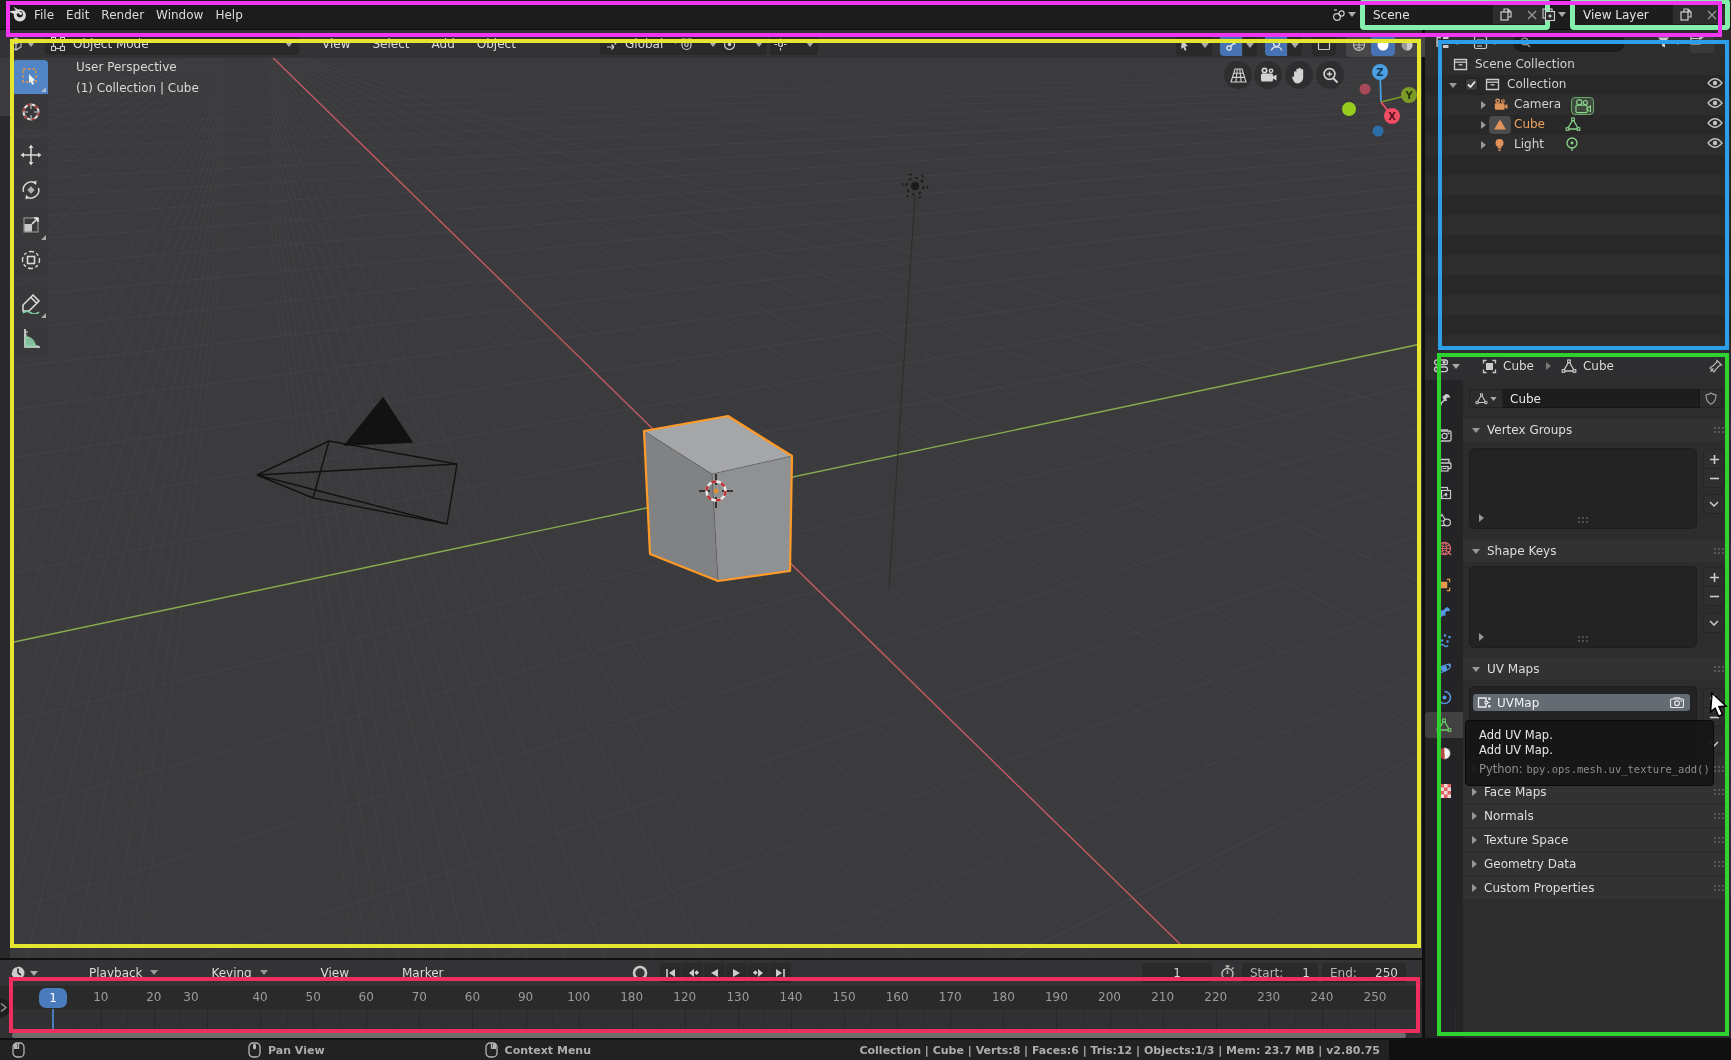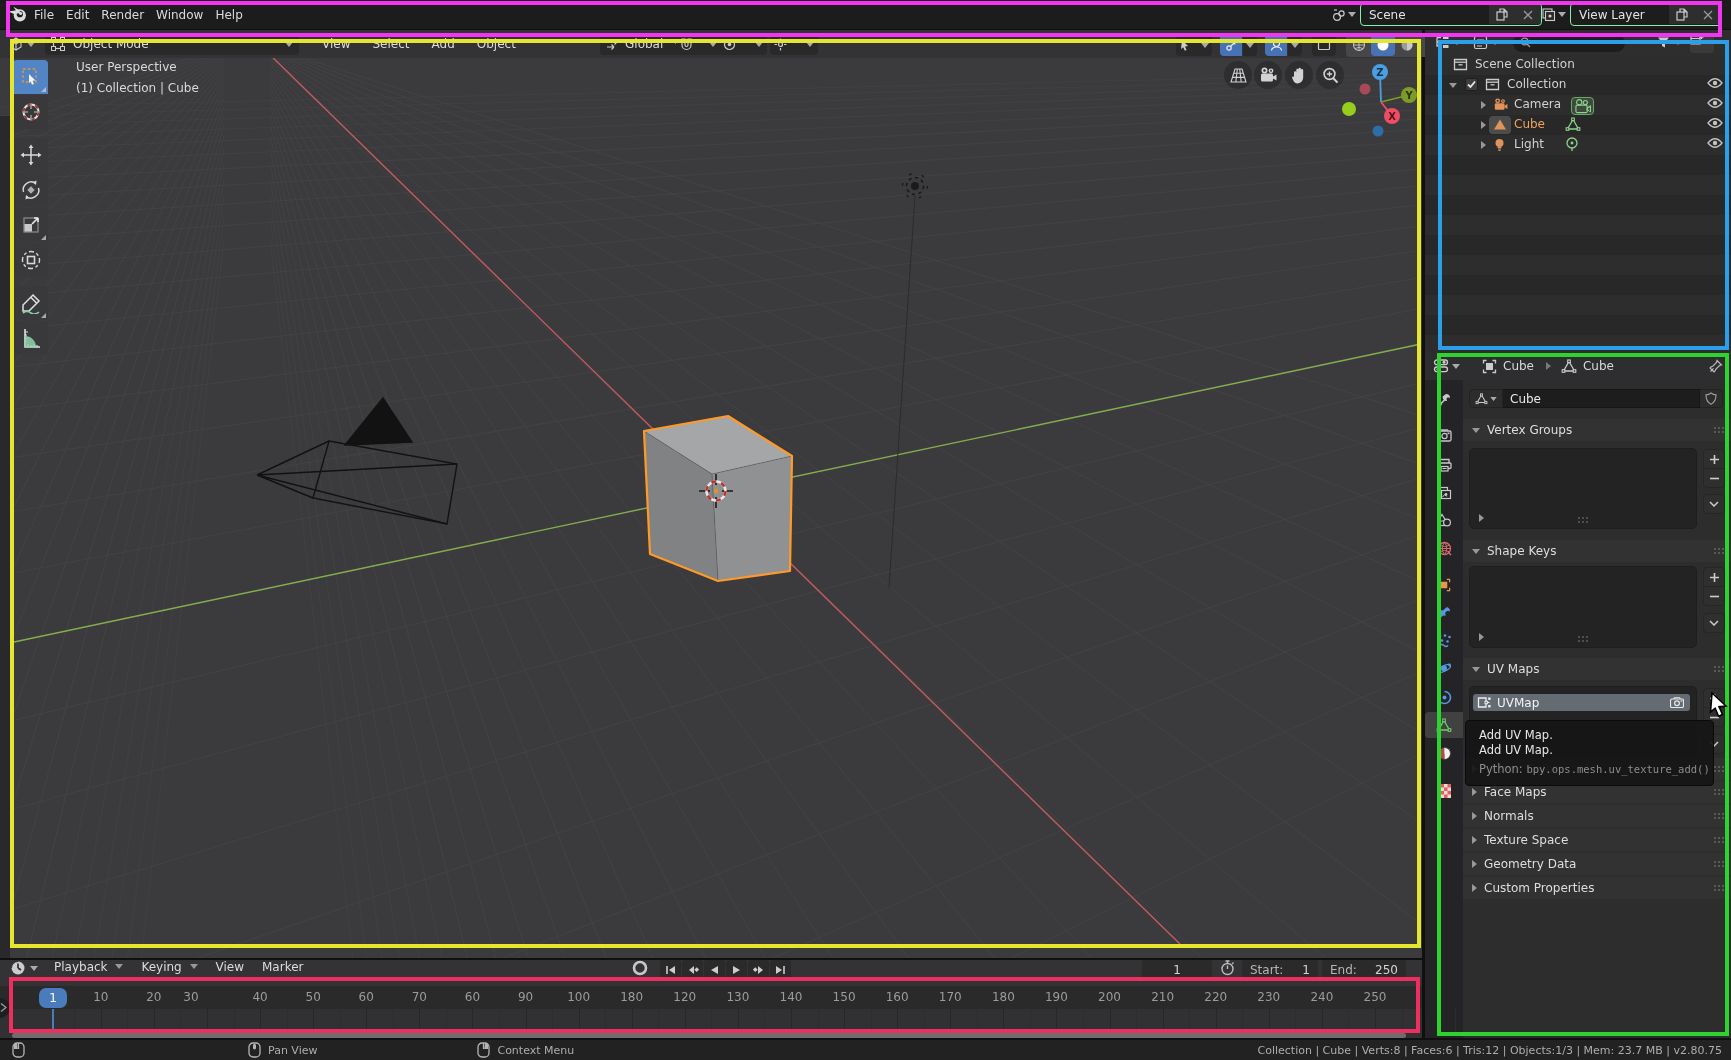--- a/index.html
+++ b/index.html
@@ -11,21 +11,21 @@
   #topbar{position:absolute;left:0;top:0;width:1731px;height:29px;background:#1c1c1c;}
   #topbar .menus{position:absolute;left:28px;top:0;height:29px;display:flex;align-items:center;gap:0;}
   #topbar .menus span{padding:0 6px;color:#dadada;}
   #logo{position:absolute;left:8px;top:5px;width:20px;height:18px;}
   .wstabs{position:absolute;left:250px;top:0;height:29px;display:flex;align-items:flex-end;}
   .wstab{padding:7px 8px 7px 8px;color:#9d9d9d;border-radius:5px 5px 0 0;line-height:15px;font-size:11px;}
   .wstab.active{background:#3f3f3f;color:#f1f1f1;}
   .wstab.plus{padding:6px 8px 7px 8px;color:#c8c8c8;}
   .idblock{position:absolute;top:4px;height:21px;display:flex;align-items:center;}
   .idblock .icobtn{width:17px;height:21px;display:flex;align-items:center;justify-content:center;}
-  .idfield{height:21px;background:#1d1d1d;border:1px solid #86efac;border-radius:4px;display:flex;align-items:center;color:#e3e3e3;}
+  .idfield{height:21px;background:#1d1d1d;border:5px solid #86efac;border-radius:4px;display:flex;align-items:center;color:#e3e3e3;}
   .idfield .nm{padding:0 8px;flex:1;}
   .idfield .sq{width:26px;height:19px;background:#2e2e2e;display:flex;align-items:center;justify-content:center;}
   .idfield .sq.last{border-radius:0 3px 3px 0;}
   
   #vpheader{position:absolute;left:0;top:30px;width:1422px;height:28px;background:#333335;display:flex;align-items:center;}
   .hbtn{background:#292929;border-radius:4px;height:22px;display:flex;align-items:center;color:#dcdcdc;}
   .hmenu span{padding:0 11px;color:#dcdcdc;}
   #viewport{position:absolute;left:0;top:58px;width:1422px;height:900px;background:#3b3b3d;overflow:hidden;}
   #vpcanvas{position:absolute;left:0;top:-58px;}
   #vptext{position:absolute;left:76px;top:2px;color:#d9d9d9;}
@@ -52,29 +52,29 @@
   .pheader{position:absolute;left:0;width:268px;height:22px;background:#323232;display:flex;align-items:center;color:#dedede;}
   .pheader .tri{margin:0 7px 0 9px;}
   .grip{position:absolute;right:6px;top:50%;margin-top:-4px;width:12px;height:8px;opacity:.5;}
   .listbox{position:absolute;left:6px;width:226px;background:#232323;border:1px solid #1e1e1e;border-radius:5px;}
   .sidebtn{position:absolute;left:240px;width:20px;height:18px;background:#2f2f2f;border:1px solid #262626;display:flex;align-items:center;justify-content:center;color:#cfcfcf;font-size:15px;}
   .tri{width:0;height:0;display:inline-block;}
   .tri.d{border-left:4px solid transparent;border-right:4px solid transparent;border-top:5px solid #989898;}
   .tri.r{border-top:4px solid transparent;border-bottom:4px solid transparent;border-left:5px solid #989898;}
   
   #timeline{position:absolute;left:0;top:960px;width:1422px;height:78px;background:#313134;}
-  #tlheader{position:absolute;left:0;top:0;width:100%;height:26px;background:#333335;display:flex;}
+  #tlheader{position:absolute;left:0;top:0;width:100%;height:26px;background:#333335;display:flex;align-items:center;gap:35px;}
   #tlruler{position:absolute;left:0;top:26px;width:100%;height:23px;background:#2a2a2a;}
   .fnum{position:absolute;top:4px;transform:translateX(-50%);color:#9b9b9b;}
   #curframe{position:absolute;top:2px;width:28px;height:20px;background:#4a7bbd;border-radius:7px;color:#fff;text-align:center;line-height:20px;transform:translateX(-50%);}
   #tlchan{position:absolute;left:0;top:49px;width:100%;height:23px;background:#313134;}
   #tlscroll{position:absolute;left:12px;top:73px;width:1394px;height:5px;background:#6d6d6d;border-radius:3px;}
   .tbtn{background:#2a2a2a;border-radius:3px;height:20px;display:flex;align-items:center;justify-content:center;}
   
-  #statusbar{position:absolute;left:0;top:1040px;width:1731px;height:20px;background:#222;display:flex;align-items:center;color:#adadad;font-size:11px;}
+  #statusbar{position:absolute;left:0;top:1040px;width:1389px;height:20px;background:#222;display:flex;align-items:center;color:#adadad;font-size:11px;font-weight:bold;}
   
   .anno{position:absolute;pointer-events:none;z-index:50;background:transparent;}
   #ptooltip{position:absolute;left:40px;top:368px;width:249px;height:66px;background:rgba(22,22,22,.93);border:1px solid #0a0a0a;border-radius:4px;z-index:20;box-sizing:border-box;font-size:11.5px;white-space:nowrap;overflow:hidden;}
   #vpleftstrip{position:absolute;left:0;top:58px;width:10px;height:900px;background:#29292b;}
   
   .mono{font-family:"DejaVu Sans Mono","Liberation Mono",monospace;}
 </style>
 </head>
 <body>
 

